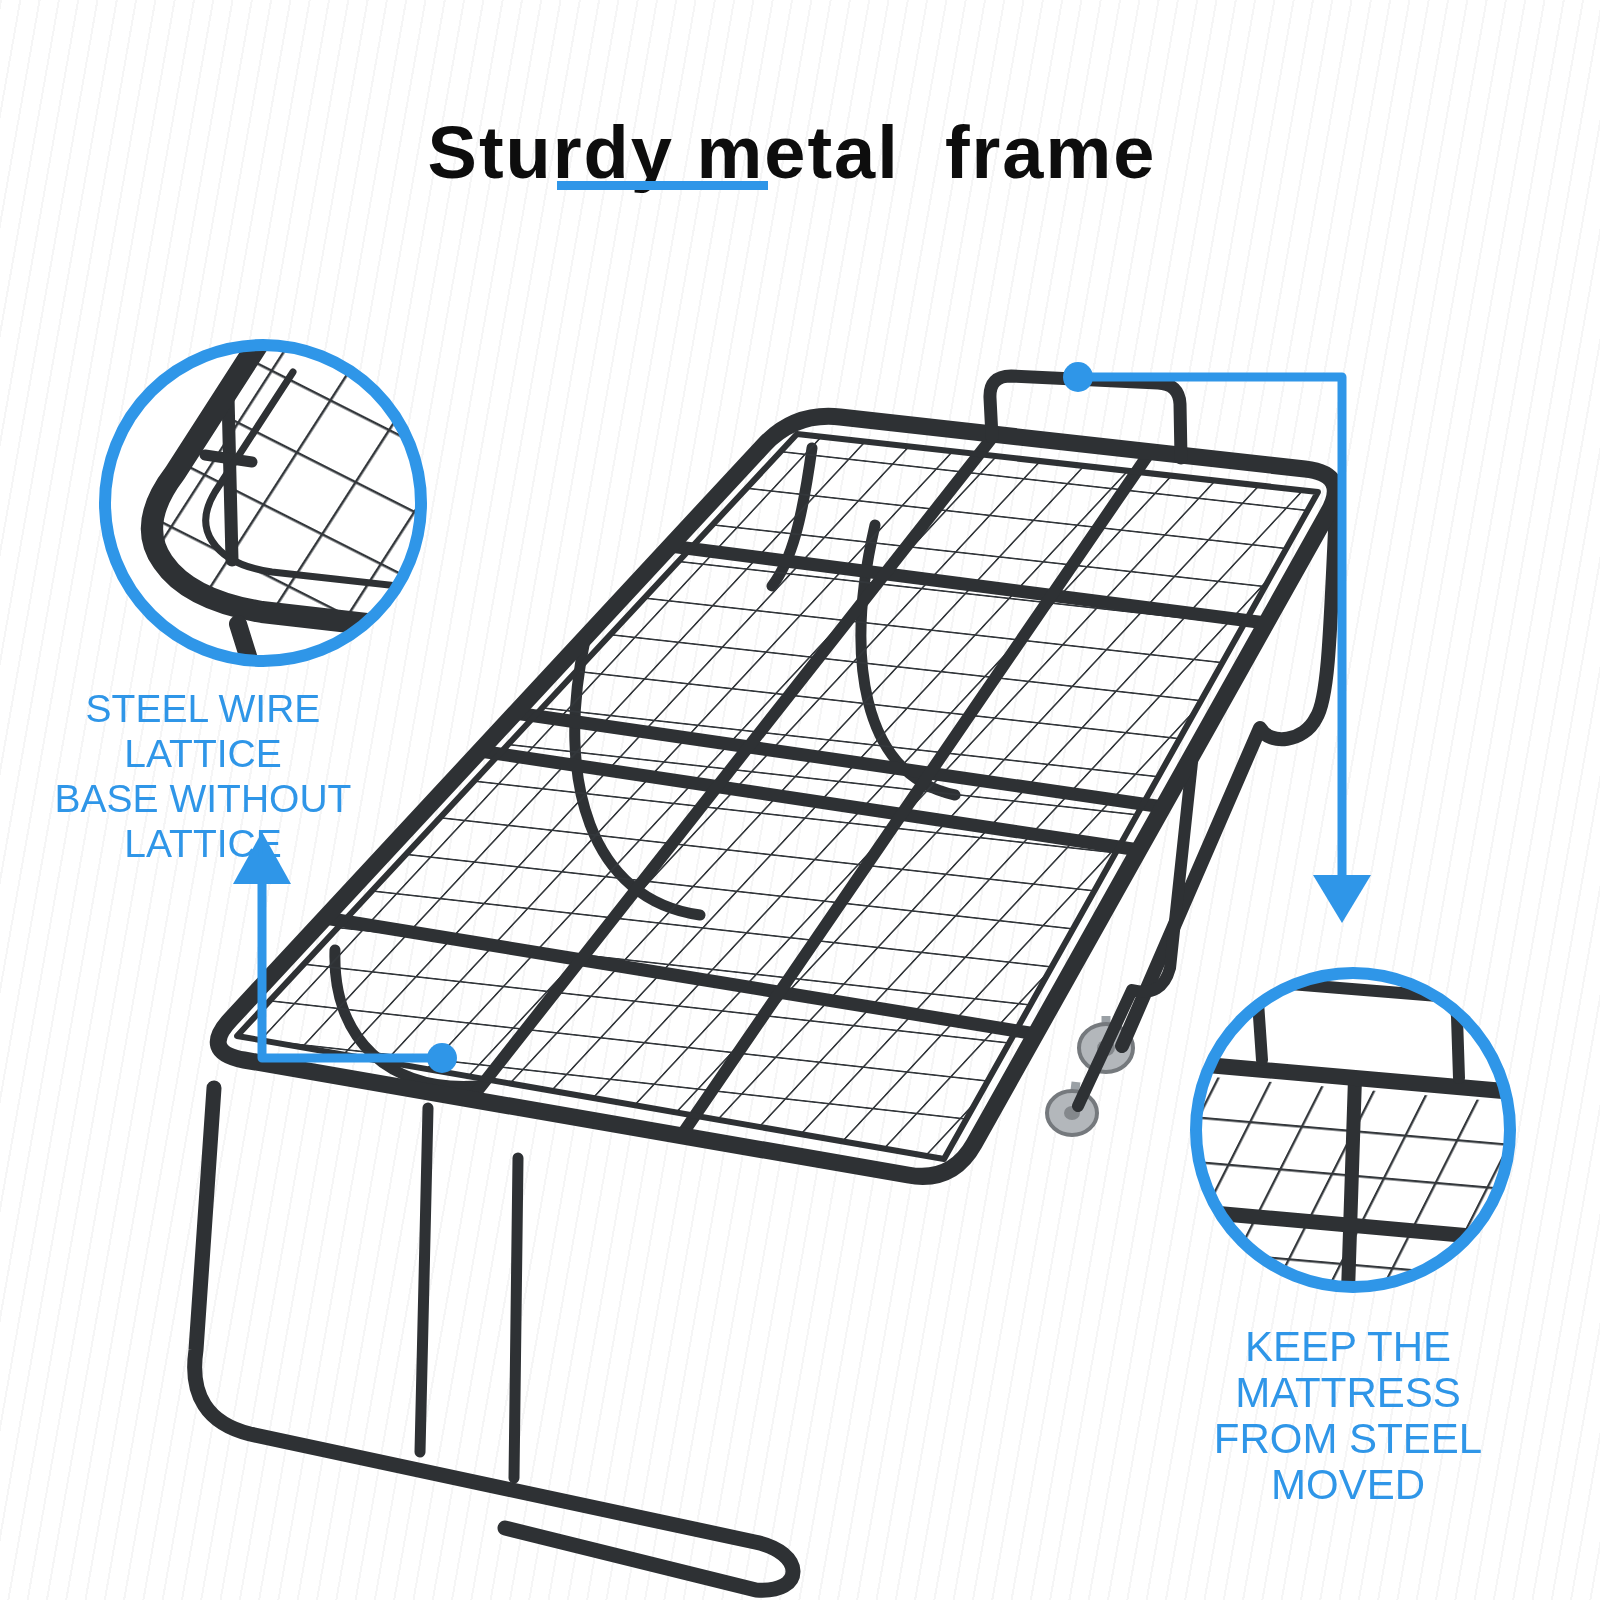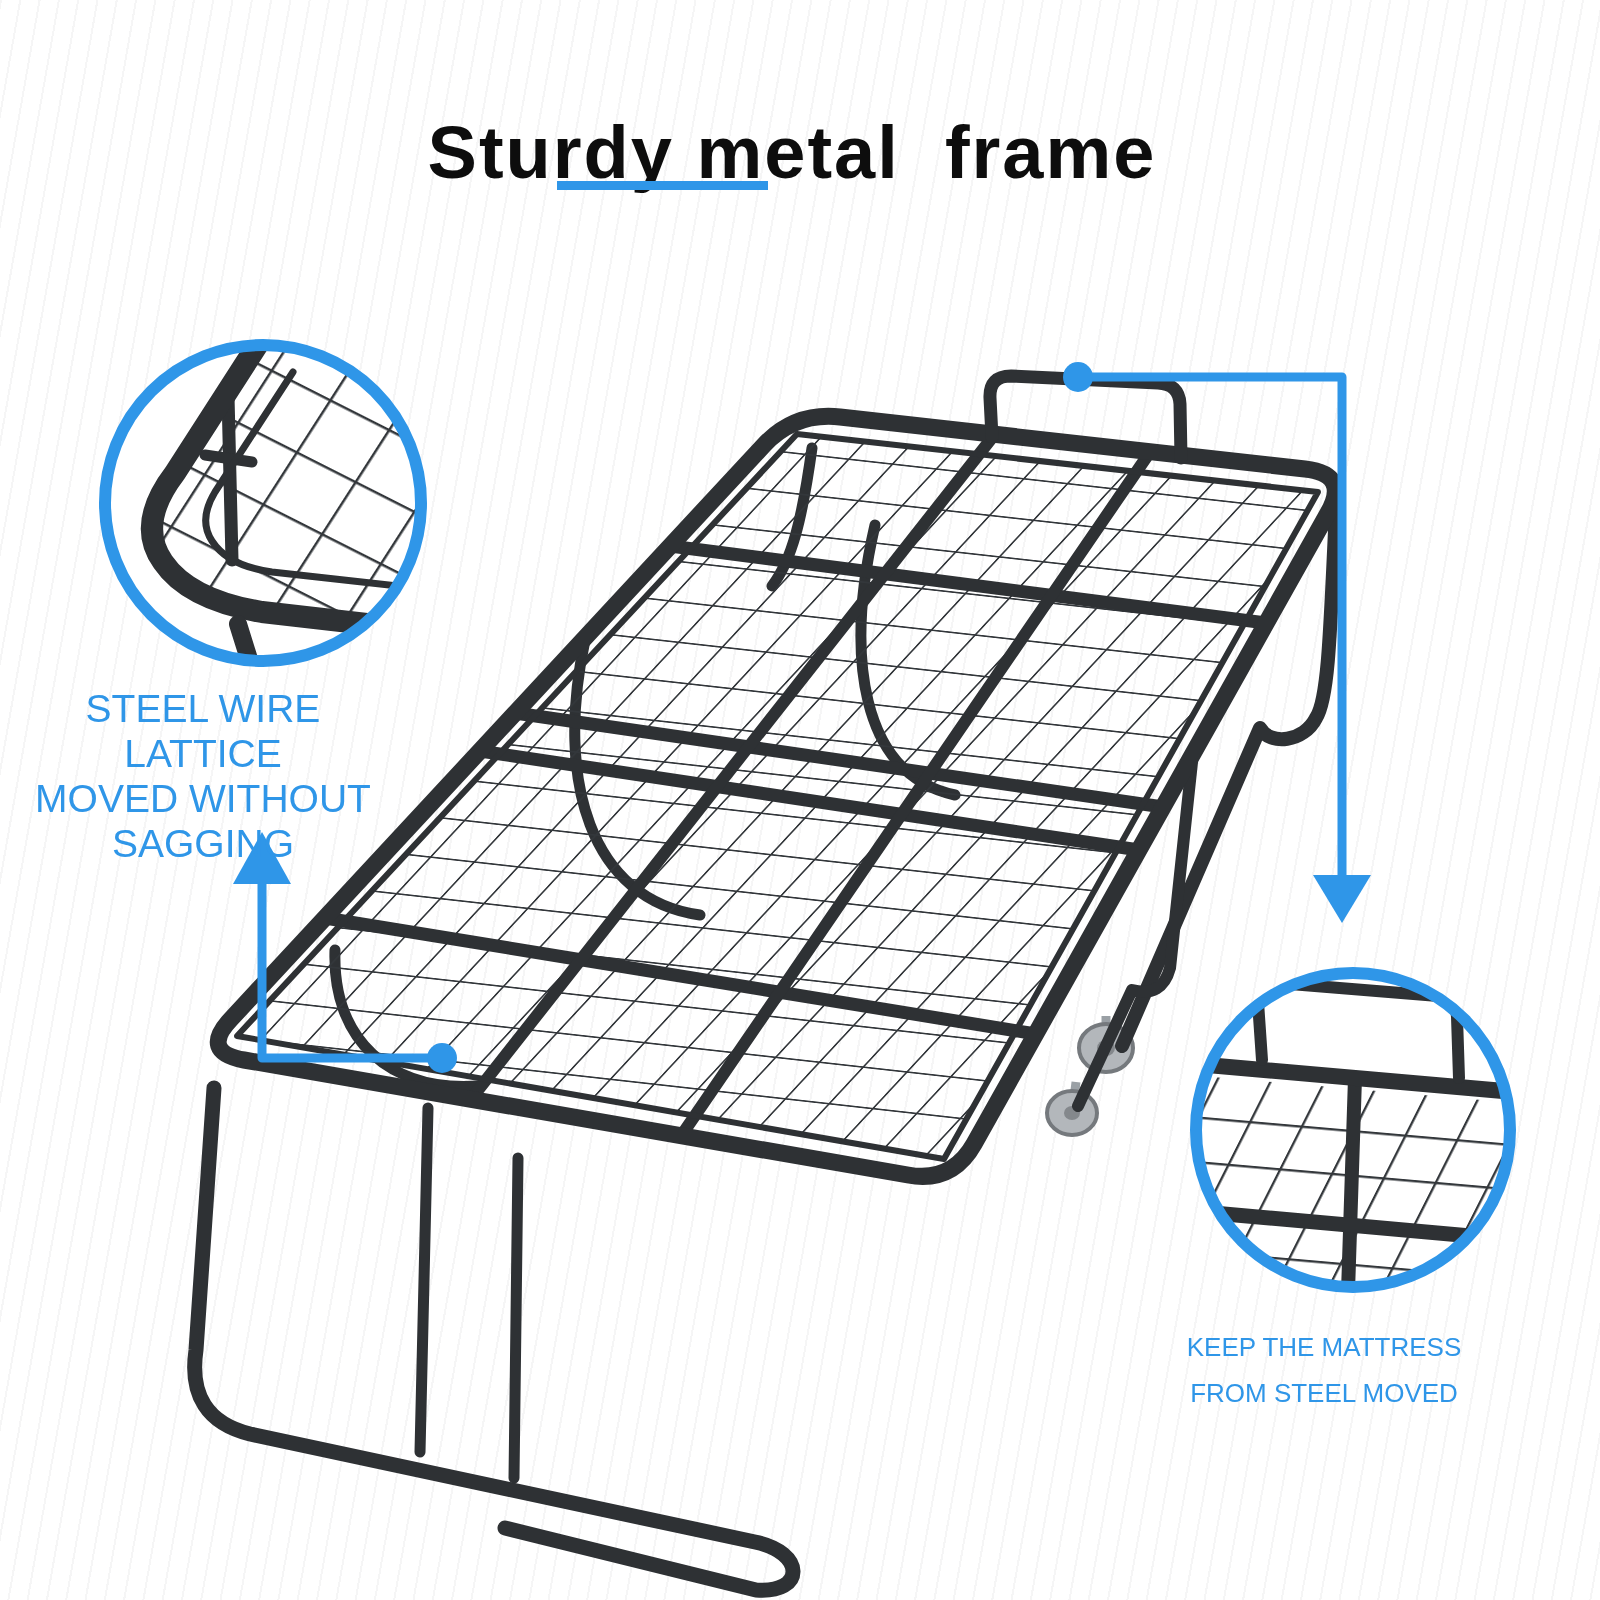--- a/index.html
+++ b/index.html
@@ -17,21 +17,21 @@
     text-align:right;
   }
   .title-underline{
     position:absolute;left:557px;top:181px;width:211px;height:9px;
     background:var(--accent);
   }
   .callout-label{
     position:absolute;color:var(--accent);font-weight:normal;text-align:center;
   }
   .callout-label.left{top:686px;left:12px;width:382px;font-size:39px;line-height:45px;}
-  .callout-label.right{top:1324px;left:1136px;width:376px;font-size:26px;line-height:46px;}
+  .callout-label.right{top:1324px;left:1160px;width:376px;font-size:42px;line-height:46px;}
   .callout-label span{display:block;}
   svg{position:absolute;left:0;top:0;}
   .tube{stroke:var(--tube);fill:none;stroke-linecap:round;stroke-linejoin:round;}
   .wire{stroke:var(--wire);stroke-width:4;fill:none;}
   .wireZ{stroke:var(--wire);stroke-width:5;fill:none;}
   .ring{fill:none;stroke:var(--accent);stroke-width:12;}
   .dot{fill:var(--accent);}
   .afill{fill:var(--accent);}
   .aline{stroke:var(--accent);stroke-width:9;fill:none;stroke-linecap:round;stroke-linejoin:round;}
 </style>
@@ -131,19 +131,19 @@
   </g>
   <g>
     <path class="aline" d="M1078,377 L1342,377 L1342,876"></path>
     <circle class="dot" cx="1078" cy="377" r="15"></circle>
     <polygon class="afill" points="1342,923 1313,875 1371,875"></polygon>
   </g>
 </svg>
 
 <div class="callout-label left">
   <span>STEEL WIRE LATTICE</span>
-  <span>MOVED WITHOUT</span>
-  <span>SAGGING</span>
+  <span>BASE WITHOUT</span>
+  <span>LATTICE</span>
 </div>
 <div class="callout-label right">
   <span>KEEP THE MATTRESS</span>
   <span>FROM STEEL MOVED</span>
 </div>
 
 </body></html>

